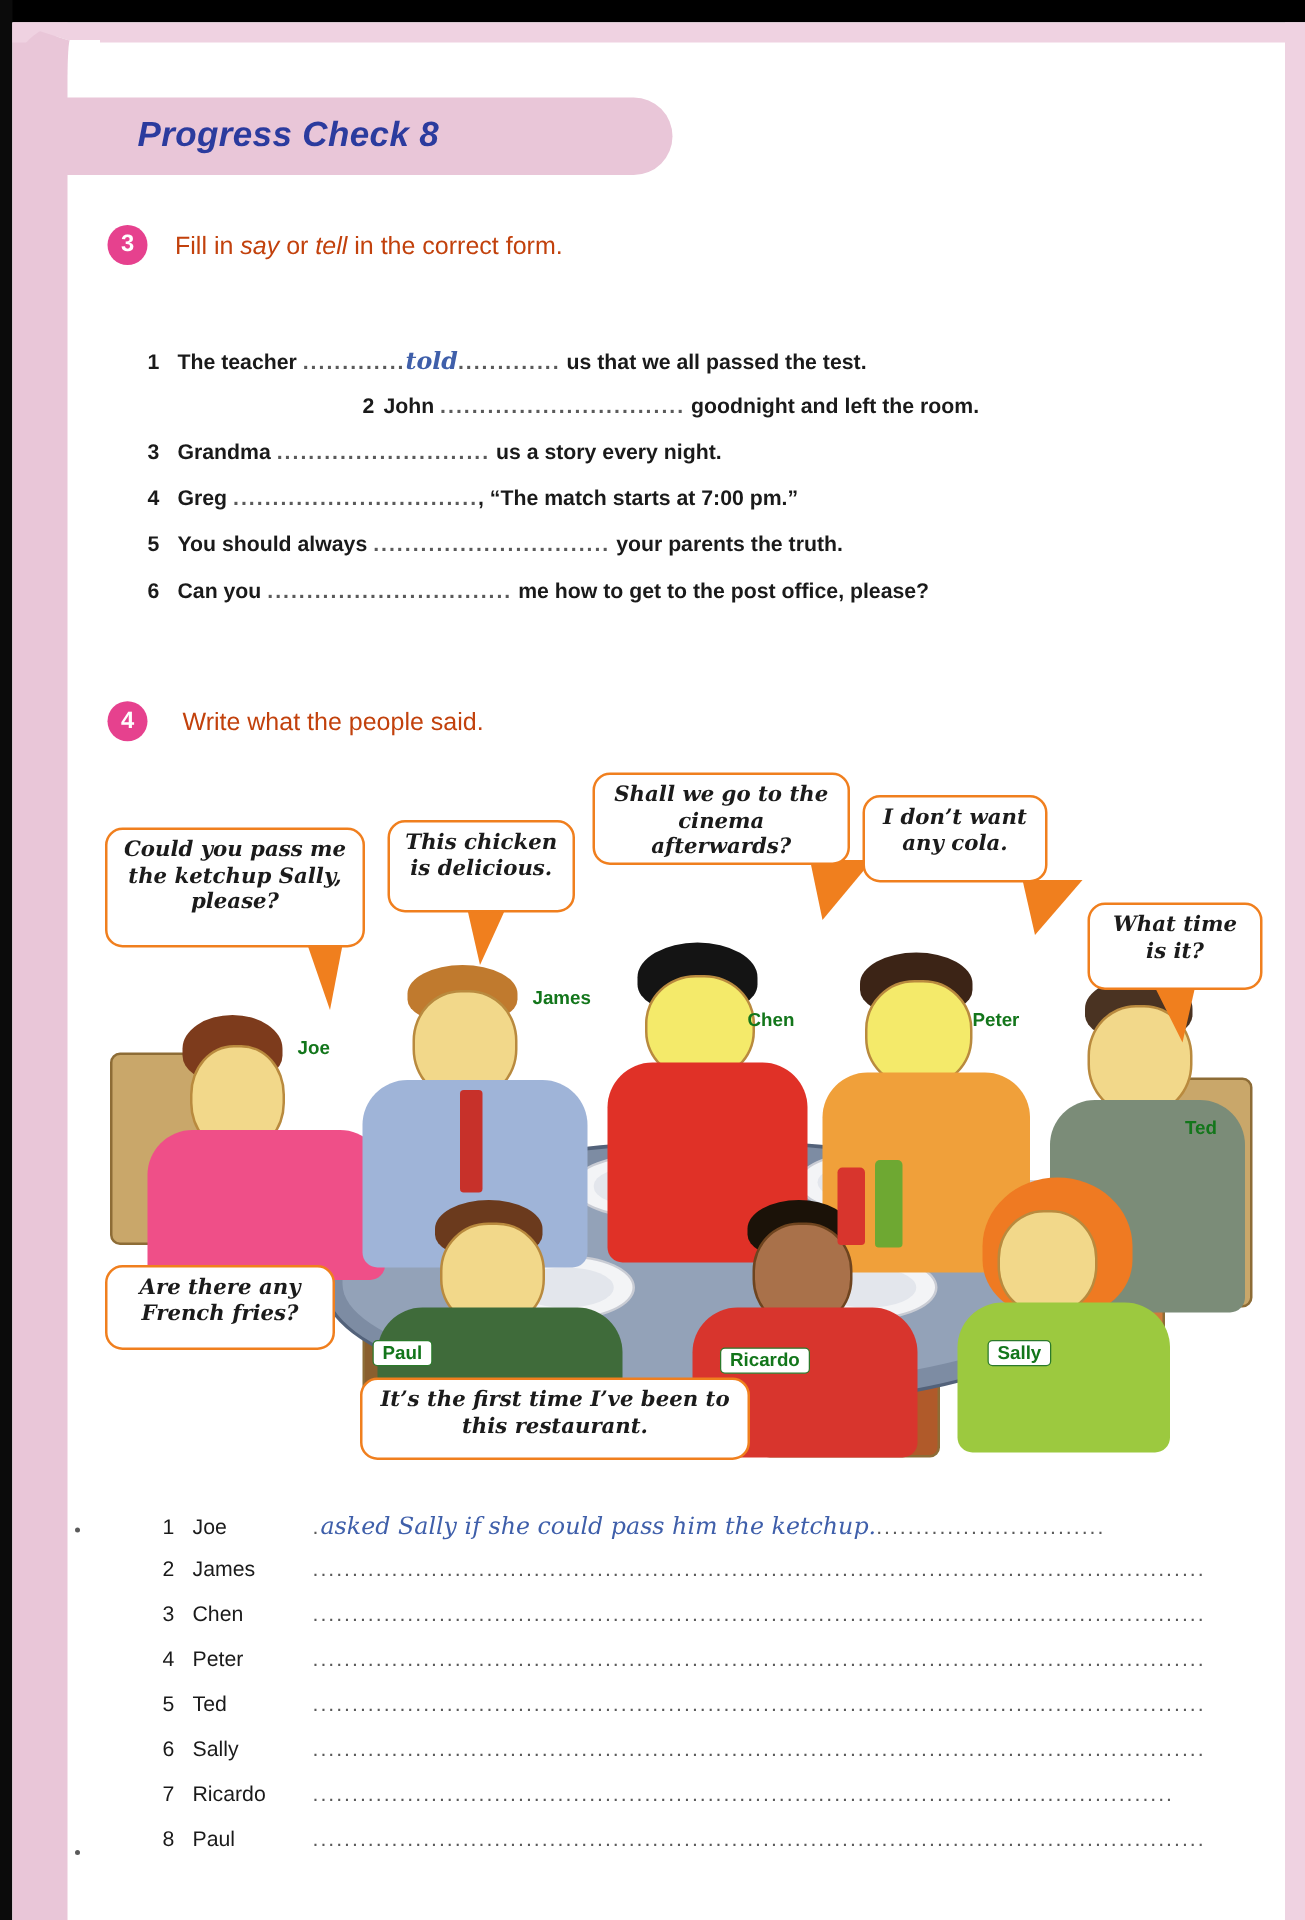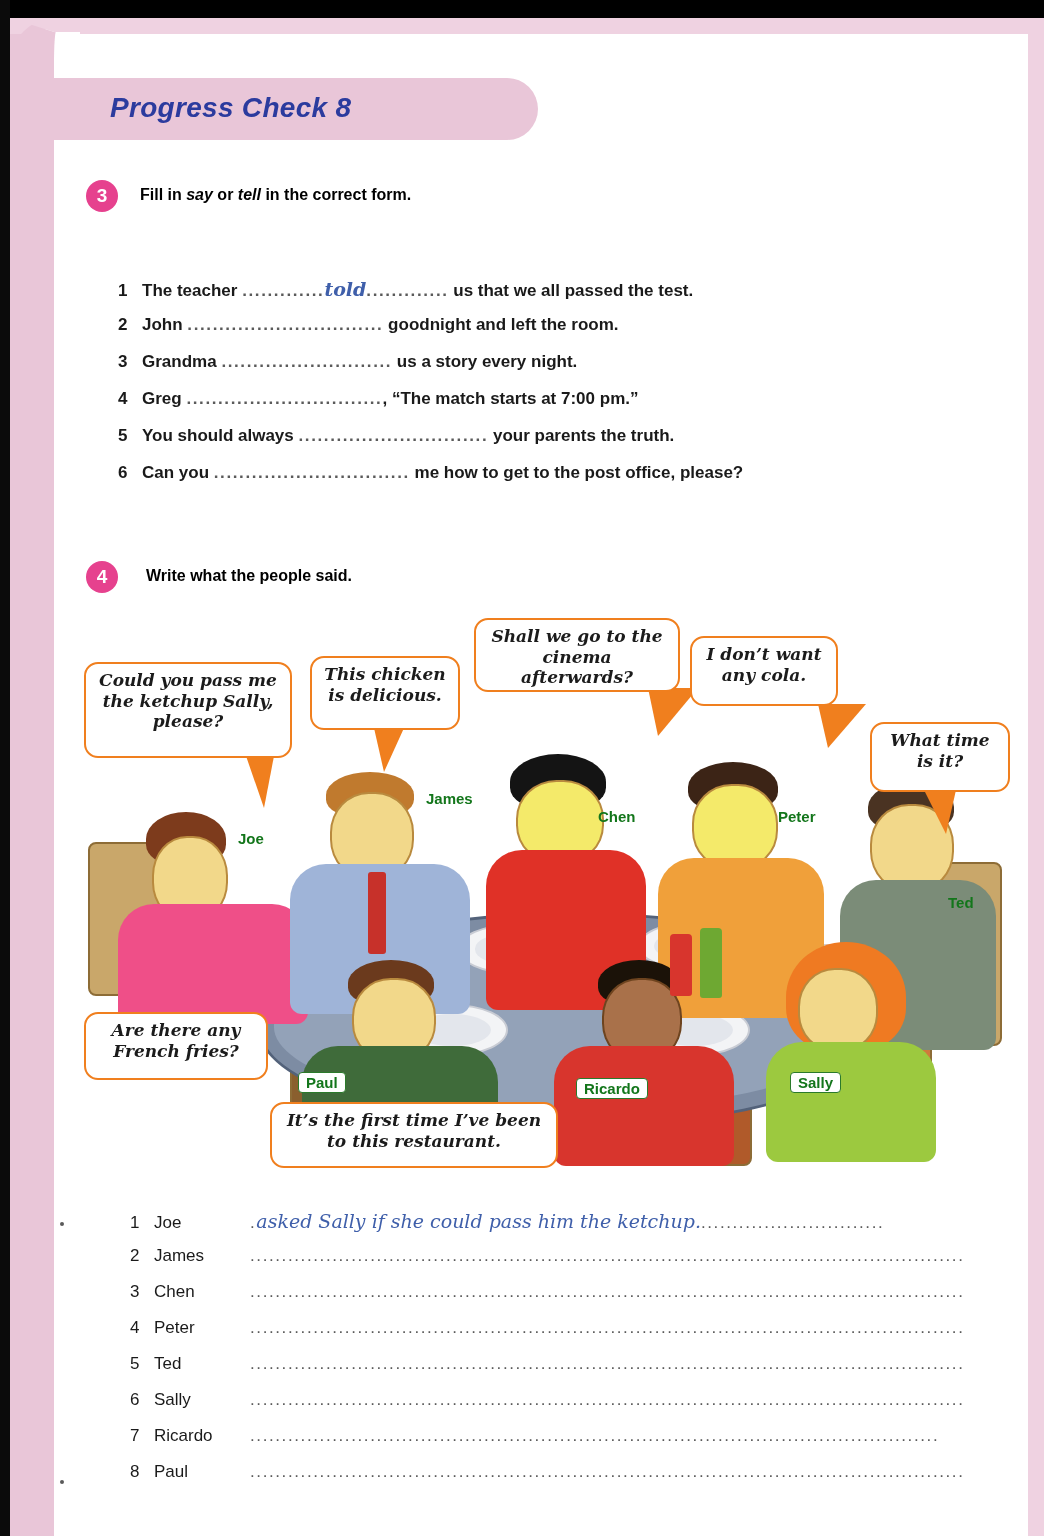--- a/index.html
+++ b/index.html
@@ -91,23 +91,23 @@
     border-radius: 50%;
     background: #e6418e;
     color: #ffffff;
     font-size: 19px;
     font-weight: bold;
     line-height: 32px;
     text-align: center;
   }
   .ex-title {
     position: absolute;
-    font-size: 16px;
-    font-weight: bold;
-    color: #000000;
+    font-size: 20px;
+    font-weight: normal;
+    color: #c2410c;
   }
   .ex-title i { font-style: italic; }
 
   
   .q-row {
     position: absolute;
     left: 118px;
     width: 830px;
     height: 26px;
     font-size: 17px;
@@ -265,21 +265,21 @@
   <div class="ex-title" style="left:140px; top:186px;">
     <span>Fill in </span><i>say</i><span> or </span><i>tell</i><span> in the correct form.</span>
   </div>
 
   <div class="q-row" style="top:278px;">
     <span class="q-num">1</span><span>The teacher</span>
     <span class="dots">.............</span><span class="hand">told</span><span class="dots">.............</span>
     <span>us that we all passed the test.</span>
   </div>
 
-  <div class="q-row" style="top:315px;">
+  <div class="q-row" style="top:315px;text-align:center;">
     <span class="q-num">2</span><span>John</span>
     <span class="dots">...............................</span>
     <span>goodnight and left the room.</span>
   </div>
 
   <div class="q-row" style="top:352px;">
     <span class="q-num">3</span><span>Grandma</span>
     <span class="dots">...........................</span>
     <span>us a story every night.</span>
   </div>
@@ -373,21 +373,21 @@
       <div class="head" style="left:52px; top:26px; width:76px; height:80px;"></div>
       <div class="body" style="left:20px; top:100px; width:170px; height:120px; background:#9cc93f;"></div>
     </div>
 
     <div class="bubble" style="left:6px; top:50px; width:208px; height:96px;">Could you pass me the ketchup Sally, please?</div>
     <div class="bubble" style="left:232px; top:44px; width:150px; height:74px;">This chicken is delicious.</div>
     <div class="bubble" style="left:396px; top:6px; width:206px; height:74px;">Shall we go to the cinema afterwards?</div>
     <div class="bubble" style="left:792px; top:110px; width:140px; height:70px;">What time is it?</div>
     <div class="bubble" style="left:612px; top:24px; width:148px; height:70px;">I don’t want any cola.</div>
     <div class="bubble" style="left:6px; top:400px; width:184px; height:68px;">Are there any French fries?</div>
-    <div class="bubble" style="left:192px; top:490px; width:288px; height:66px;">It’s the first time I’ve been to this restaurant.</div>
+    <div class="bubble" style="left:210px; top:490px; width:312px; height:66px;">It’s the first time I’ve been to this restaurant.</div>
 
     <div class="tail" style="left:168px; top:144px; border-left:18px solid transparent; border-right:10px solid transparent; border-top:52px solid #f07f1e;"></div>
     <div class="tail" style="left:296px; top:116px; border-left:10px solid transparent; border-right:20px solid transparent; border-top:44px solid #f07f1e;"></div>
     <div class="tail" style="left:570px; top:76px; border-left:10px solid transparent; border-right:40px solid transparent; border-top:48px solid #f07f1e;"></div>
     <div class="tail" style="left:740px; top:92px; border-left:10px solid transparent; border-right:38px solid transparent; border-top:44px solid #f07f1e;"></div>
     <div class="tail" style="left:846px; top:178px; border-left:22px solid transparent; border-right:10px solid transparent; border-top:44px solid #f07f1e;"></div>
 
     <div class="namechip plain" style="left:160px; top:218px;">Joe</div>
     <div class="namechip plain" style="left:348px; top:178px;">James</div>
     <div class="namechip plain" style="left:520px; top:196px;">Chen</div>

